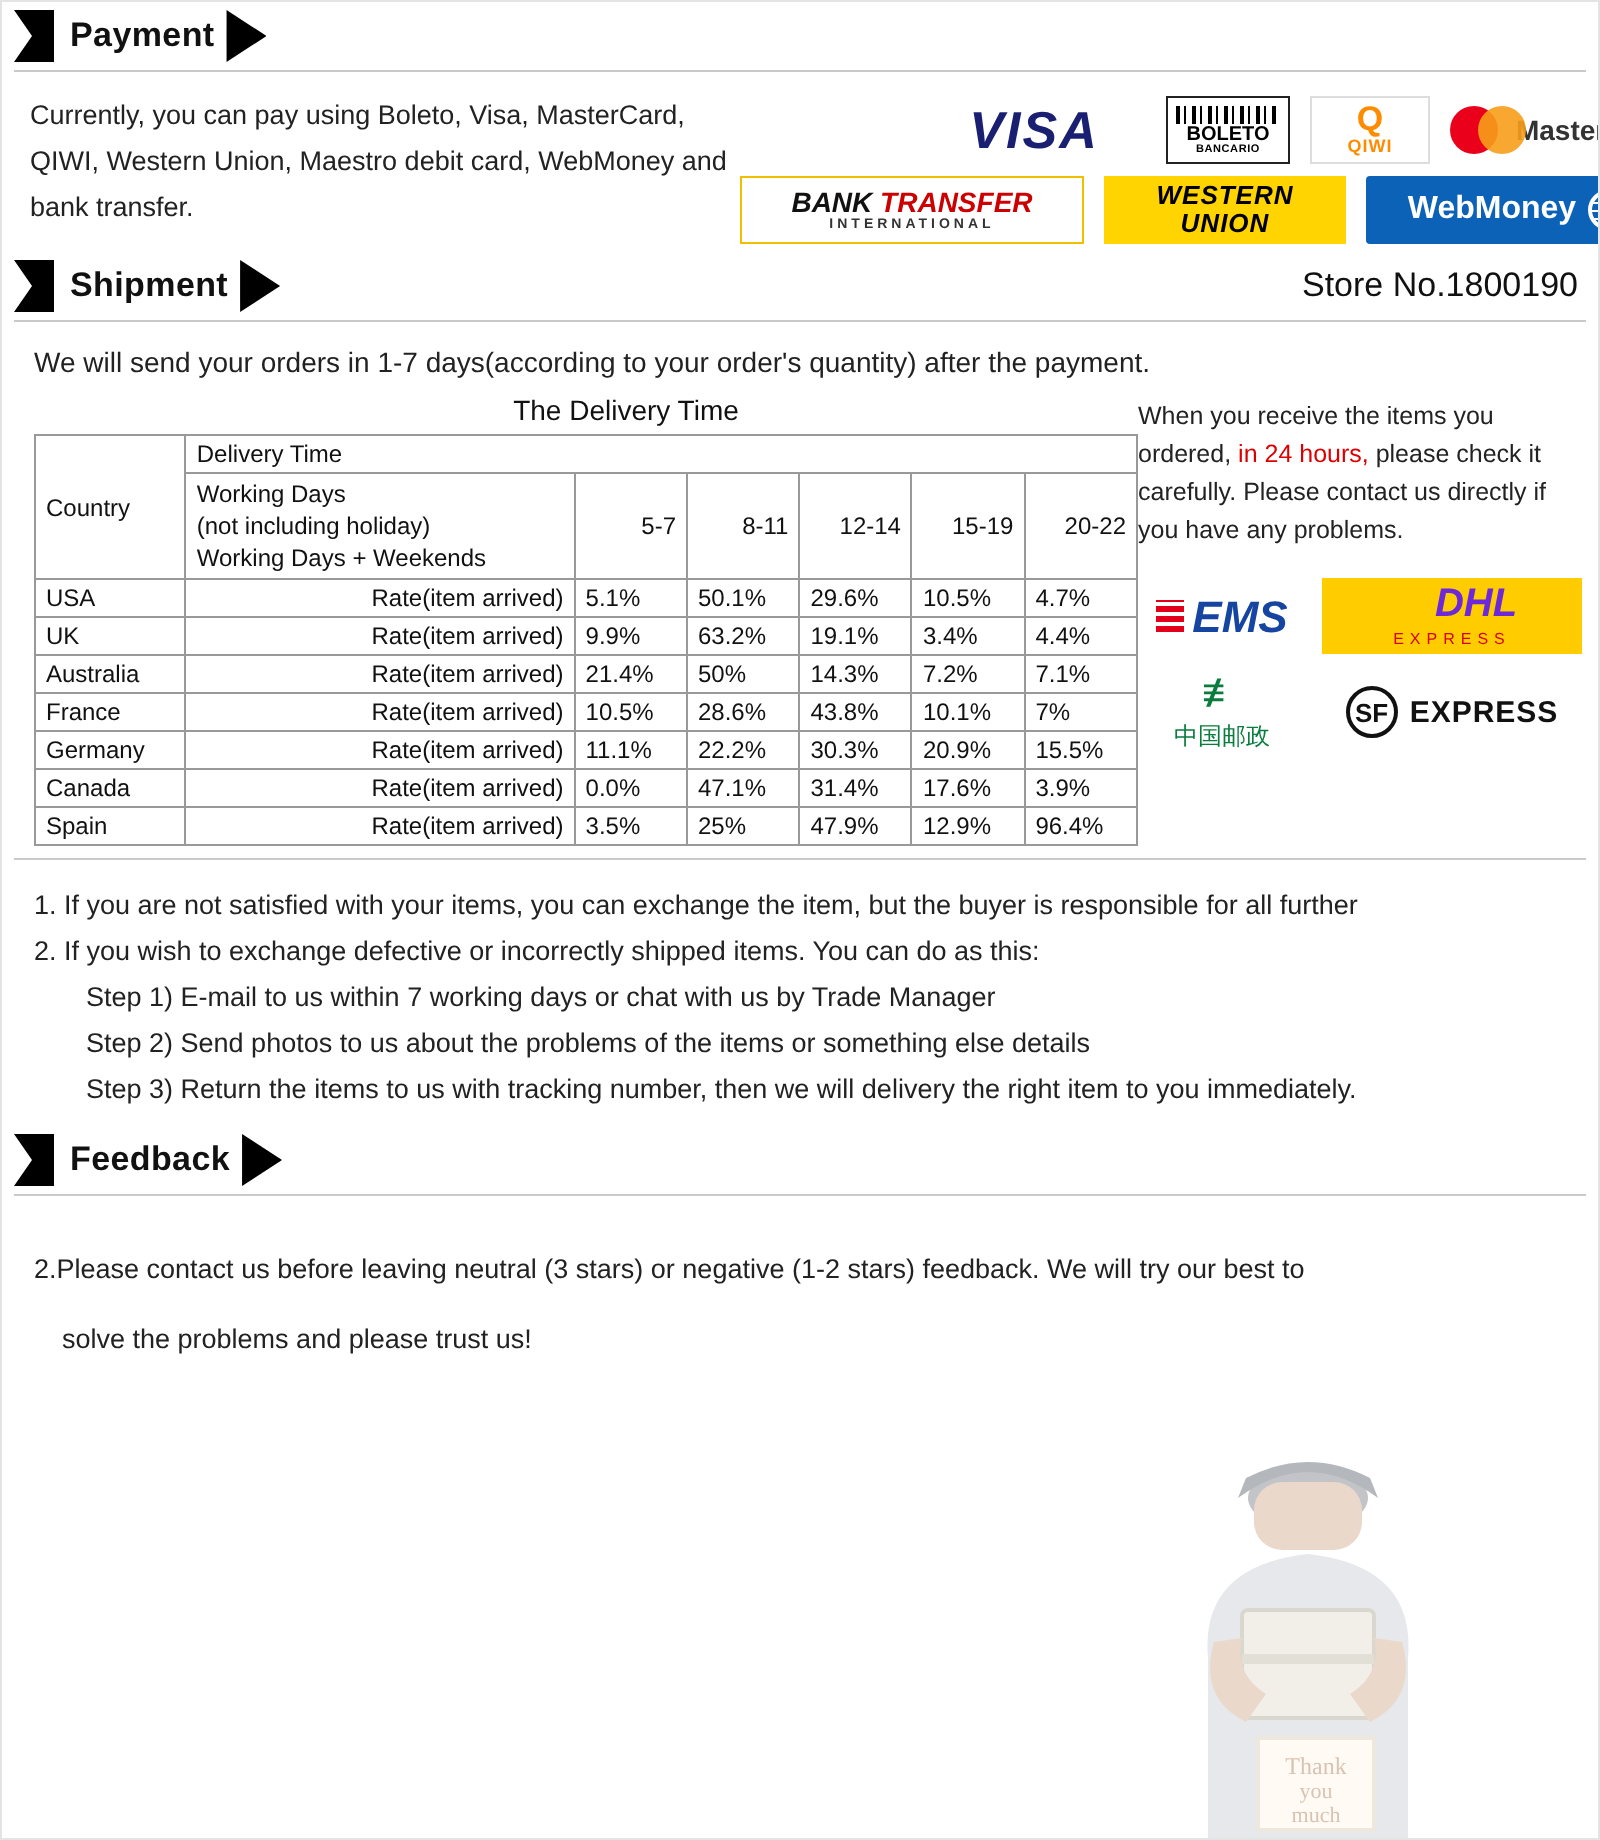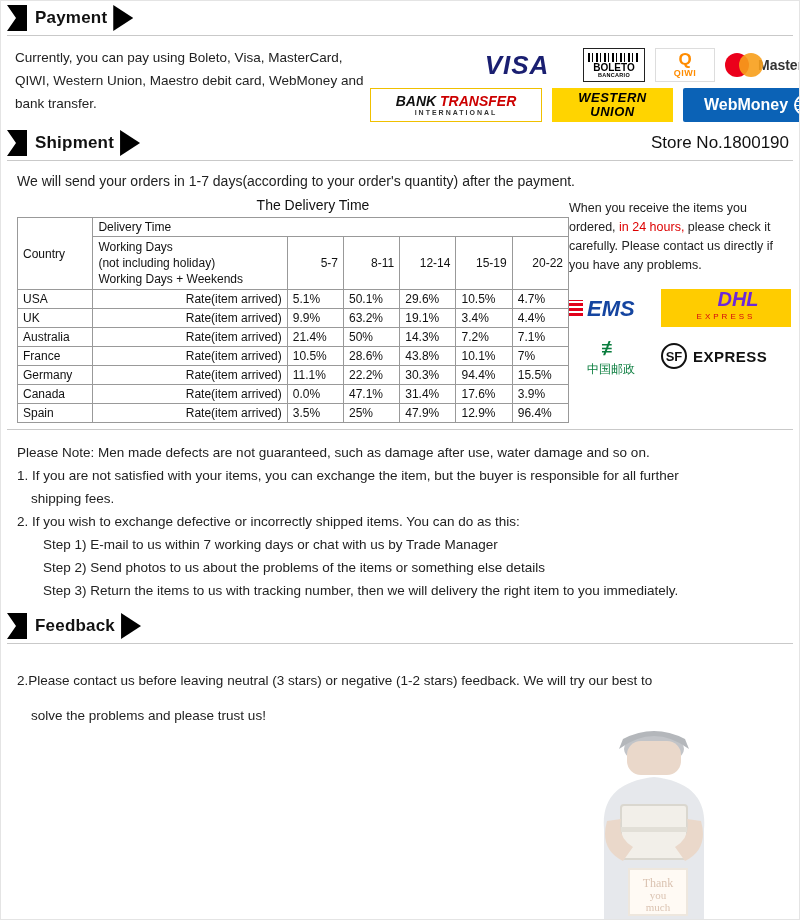--- a/index.html
+++ b/index.html
@@ -194,20 +194,21 @@
   .courier-grid {
     display: grid;
     grid-template-columns: 1fr 1fr;
     gap: 10px 8px;
     margin-top: 14px;
   }
   .courier {
     height: 38px;
     display: flex;
     align-items: center;
+    justify-content: center;
     gap: 4px;
     background: #fff;
   }
   .c-ems { color: #1545a0; font-size: 22px; font-weight: bold; font-style: italic; }
   .c-ems .bars { width: 14px; height: 16px; background: repeating-linear-gradient(0deg,#e2001a 0 3px,#fff 3px 5px); }
   .c-dhl { background: #ffcc00; width: 130px; flex-direction: column; line-height: 1; }
   .c-dhl .d1 { color: #6d28d9; font-size: 20px; font-weight: bold; font-style: italic; margin-left: 24px; }
   .c-dhl .d2 { color: #d40511; font-size: 8px; letter-spacing: 3px; }
   .c-post { flex-direction: column; color: #0a7d3e; line-height: 1.1; }
   .c-post .mark { font-size: 20px; font-weight: bold; }
@@ -372,21 +373,21 @@
           <td class="val">43.8%</td>
           <td class="val">10.1%</td>
           <td class="val">7%</td>
         </tr>
         <tr>
           <td class="ctr">Germany</td>
           <td class="rate">Rate(item arrived)</td>
           <td class="val">11.1%</td>
           <td class="val">22.2%</td>
           <td class="val">30.3%</td>
-          <td class="val">94.4%</td>
+          <td class="val">20.9%</td>
           <td class="val">15.5%</td>
         </tr>
         <tr>
           <td class="ctr">Canada</td>
           <td class="rate">Rate(item arrived)</td>
           <td class="val">0.0%</td>
           <td class="val">47.1%</td>
           <td class="val">31.4%</td>
           <td class="val">17.6%</td>
           <td class="val">3.9%</td>
@@ -424,23 +425,21 @@
           <span class="circ">SF</span>
           <span class="txt">EXPRESS</span>
         </div>
       </div>
     </div>
   </div>
 
   <div class="hr"></div>
 
   <div class="return-body">
-    <p>Please Note: Men made defects are not guaranteed, such as damage after use, water  damage and so on.</p>
     <p>1. If you are not satisfied with your items, you can exchange the item, but the buyer is responsible for all further</p>
-    <p class="indent-1">shipping fees.</p>
     <p>2. If you wish to exchange defective or incorrectly shipped items. You can do as this:</p>
     <p class="indent-2">Step 1) E-mail to us within 7 working days or chat with us by Trade Manager</p>
     <p class="indent-2">Step 2) Send photos to us about the problems of the items or something else details</p>
     <p class="indent-2">Step 3) Return the items to us with tracking number, then we will delivery the right item to you immediately.</p>
   </div>
 
   <div class="section-head">
     <div class="ribbon-left"></div>
     <div class="head-label">Feedback</div>
     <div class="ribbon-right"></div>

